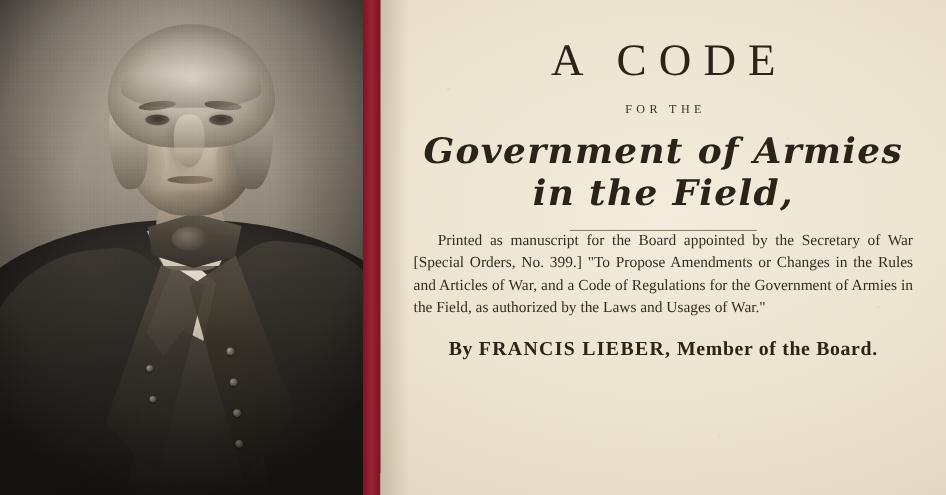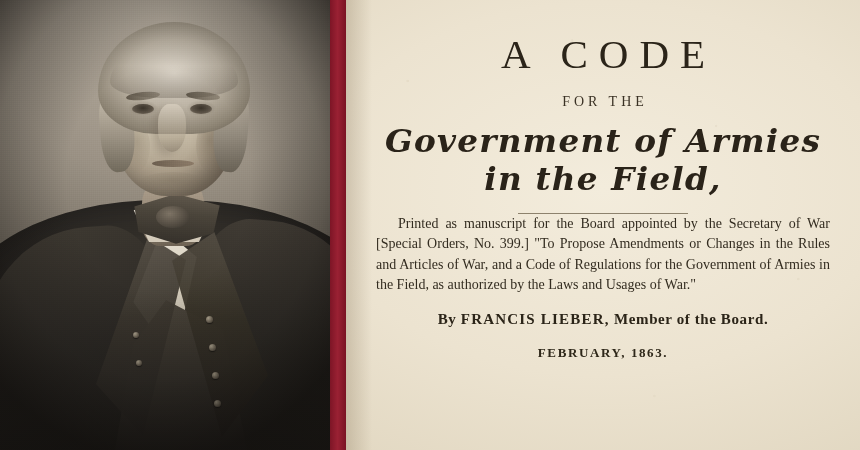--- a/index.html
+++ b/index.html
@@ -339,21 +339,21 @@
     font-family: "Liberation Serif", serif;
     font-size: 41px;
     letter-spacing: 11px;
     font-weight: 400;
     color: #2b2419;
     margin: 14px 0 0 0;
     text-indent: 11px;
   }
   .line-forthe {
     font-family: "Liberation Serif", serif;
-    font-size: 14px;
+    font-size: 11px;
     letter-spacing: 4px;
     color: #3a3124;
     margin: 16px 0 0 0;
     text-indent: 4px;
   }
   .line-gothic {
     font-family: "DejaVu Serif", serif;
     font-size: 32px;
     font-weight: 700;
     font-style: italic;
@@ -382,21 +382,21 @@
     line-height: 1.45;
     color: #332c20;
     margin: 0 auto 0 auto;
     max-width: 470px;
     text-align: justify;
     text-align-last: left;
     text-indent: 22px;
   }
   .line-author {
     font-family: "Liberation Serif", serif;
-    font-size: 15px;
+    font-size: 18px;
     font-weight: 700;
     letter-spacing: 0.6px;
     color: #2b2418;
     margin: 16px 0 0 0;
   }
   .line-author .caps {
     letter-spacing: 1.2px;
   }
   .line-date {
     font-family: "Liberation Serif", serif;
@@ -468,18 +468,17 @@
     <div class="page-edge-shadow"></div>
     <div class="tp-inner">
       <div class="line-main-title">A CODE</div>
       <div class="line-forthe">FOR THE</div>
       <div class="line-gothic">Government of Armies in the Field,</div>
       <div class="rule"></div>
       <div class="block-note">Printed as manuscript for the Board appointed by the Secretary of War [Special Orders, No. 399.] "To Propose Amendments or Changes in the Rules and Articles of War, and a Code of Regulations for the Government of Armies in the Field, as authorized by the Laws and Usages of War."</div>
       <div class="line-author">
         <span>By </span><span class="caps">FRANCIS LIEBER,</span><span> Member of the Board.</span>
       </div>
-      <div class="line-date">FEBRUARY, 1863.</div>
     </div>
     <div class="page-speckle"></div>
   </div>
 
 </div>
 
 </body></html>

